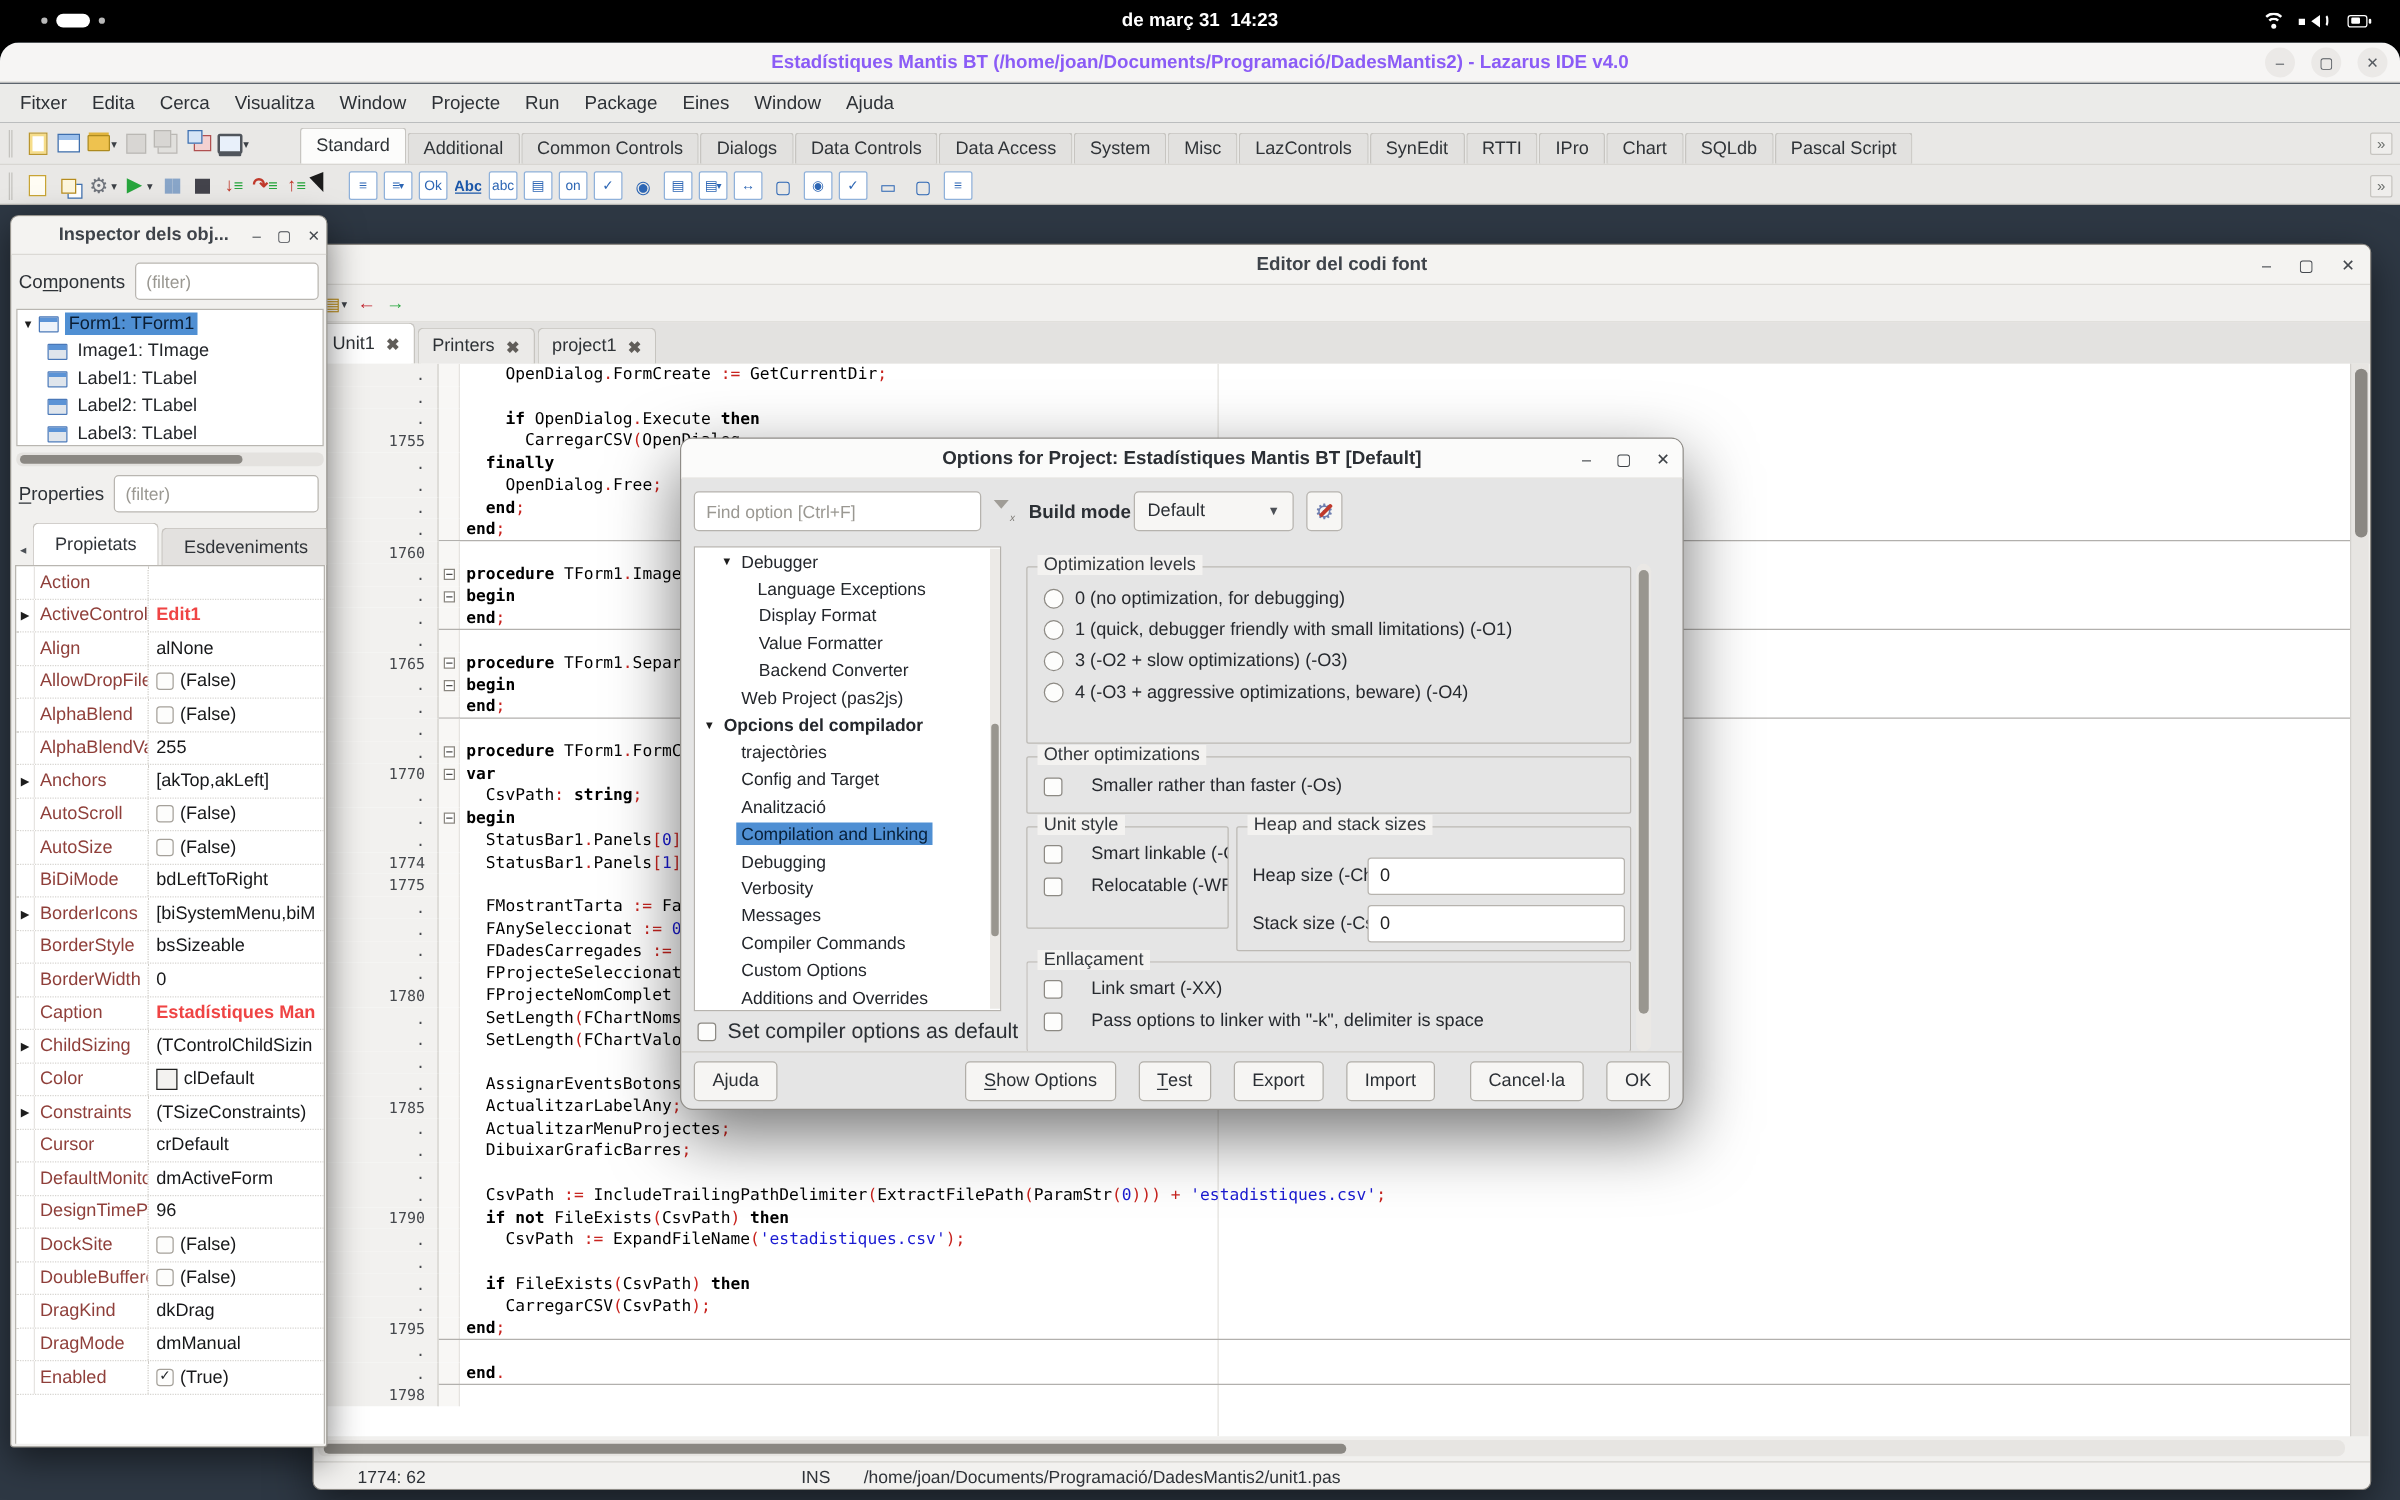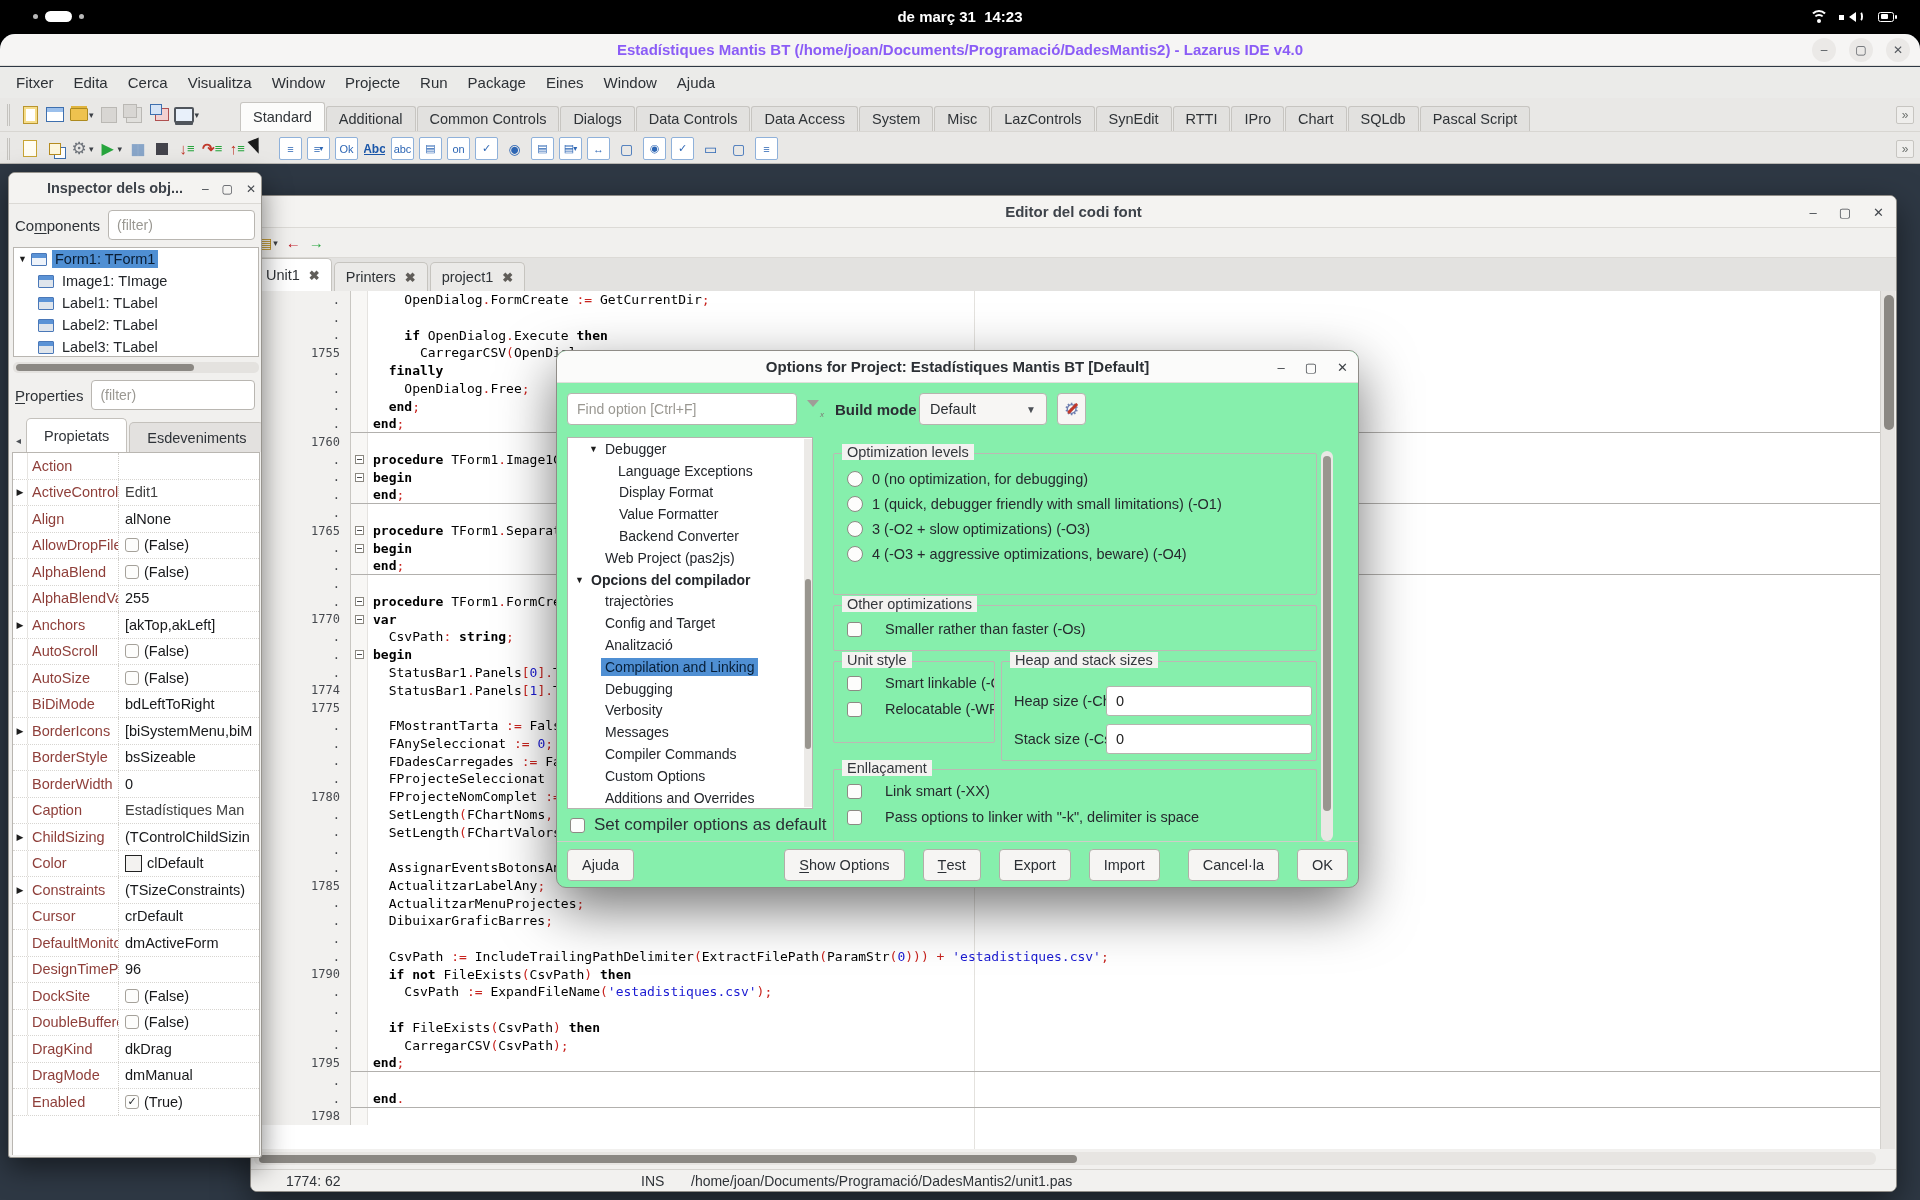--- a/index.html
+++ b/index.html
@@ -98,21 +98,21 @@
 .ihscroll .thumb{position:absolute;left:3px;top:2px;width:178px;height:7px;background:#8b8883;border-radius:4px}
 .itabs{position:absolute;left:2px;top:244px;width:252px;height:35px;display:flex;align-items:flex-end;overflow:hidden}
 .iarrow{width:15px;height:24px;display:flex;align-items:center;justify-content:center;color:#4c5056;font-size:10px;flex:none}
 .itab{height:30px;padding:0 17px;display:flex;align-items:center;font-size:14.5px;background:#e3e1df;border:1px solid #c4c1bc;border-bottom:none;border-radius:5px 5px 0 0;margin-right:2px;color:#2f3338;white-space:nowrap;flex:none}
 .itab.active{background:#fff;height:34px}
 .pgrid{position:absolute;left:3px;top:279px;width:248px;height:703px;background:#fff;border:1px solid #b9b6b1;border-bottom:none;overflow:hidden}
 .pg-row{height:26.5px;display:flex;align-items:stretch;border-bottom:1px dotted #d7d5d1;font-size:14.5px}
 .pg-marker{width:15px;display:flex;align-items:center;justify-content:center;font-size:9px;color:#1d1d1d;border-right:1px solid #e6e4e1;flex:none}
 .pg-name{width:91px;padding-left:4px;color:#8f3f3a;overflow:hidden;white-space:nowrap;border-right:1px dotted #cfcdc8;display:flex;align-items:center;flex:none}
 .pg-val{flex:1;min-width:0;padding-left:6px;color:#17181a;overflow:hidden;white-space:nowrap;display:flex;align-items:center;gap:5px}
-.pg-val.red{color:#404040;font-weight:400}
+.pg-val.red{color:#ef4444;font-weight:700}
 .pg-check{width:14px;height:14px;border:1px solid #a5a19a;border-radius:3px;background:#fdfdfc;flex:none;display:flex;align-items:center;justify-content:center;font-size:11px;color:#24272b;line-height:1}
 .pg-swatch{width:17px;height:17px;border:1px solid #222;background:#f3f2f0;flex:none}
 
 
 .editor{position:absolute;left:250px;top:195px;width:1647px;height:997px;background:#f1f0ee;border:1px solid #8f8c87;border-radius:7px;box-shadow:0 12px 34px rgba(0,0,0,.5);z-index:10;overflow:hidden}
 .ew-title{position:relative;height:32px;background:#f4f3f1;border-bottom:1px solid #dcdad6;display:flex;align-items:center;justify-content:center}
 .ew-title .t{font-size:15px;font-weight:700;color:#3e434a}
 .ew-ctl{position:absolute;right:12px;top:0;height:32px;display:flex;align-items:center;gap:22px;color:#44484e;font-size:13px}
 .ew-tools{position:absolute;left:0;top:32px;width:100%;height:30px;border-bottom:1px solid #dcdad6;display:flex;align-items:center;padding-left:8px;gap:8px}
 .etool{display:flex;align-items:center;font-size:15px}
@@ -139,21 +139,21 @@
 .evthumb{position:absolute;left:2.5px;top:4px;width:10px;height:135px;background:#8b8883;border-radius:5px}
 .ehscroll{position:absolute;left:3px;top:956px;width:1622px;height:13px;background:#e7e5e2;border-radius:6px}
 .ehthumb{position:absolute;left:5px;top:2.5px;width:818px;height:8px;background:#8b8883;border-radius:4px}
 .estatus{position:absolute;left:0;top:973px;width:100%;height:24px;background:#f2f1ef;border-top:1px solid #d5d3cf;font-size:14px;color:#2f3338}
 .estatus span{position:absolute;top:0;line-height:23px;white-space:nowrap}
 .es-caret{left:35px}
 .es-mode{left:390px}
 .es-file{left:440px}
 
 
-.dialog{position:absolute;left:556px;top:350px;width:803px;height:538px;background:#86efac;border:1px solid #8f8c87;border-radius:10px;box-shadow:0 20px 55px rgba(0,0,0,.55);z-index:30;overflow:hidden}
+.dialog{position:absolute;left:544px;top:350px;width:803px;height:538px;background:#e5e5e5;border:1px solid #8f8c87;border-radius:10px;box-shadow:0 20px 55px rgba(0,0,0,.55);z-index:30;overflow:hidden}
 .dw-title{position:relative;height:32px;background:#fbfbfa;border-bottom:1px solid #e1dfdb;display:flex;align-items:center;justify-content:center}
 .dw-title .t{font-size:15px;font-weight:700;color:#2b2f34}
 .dw-ctl{position:absolute;right:10px;top:0;height:32px;display:flex;align-items:center;gap:20px;color:#3e4247;font-size:13px}
 .dfind{position:absolute;left:10px;top:42px;width:230px;height:32px;border:1px solid #b6b3ae;border-radius:4px;background:#fff;padding:0 9px;font-size:14px;color:#444;font-family:"Liberation Sans",sans-serif}
 .dfind::placeholder{color:#9a9892}
 .dfunnel{position:absolute;left:244px;top:45px;width:23px;height:27px;display:flex;flex-direction:column;align-items:center;justify-content:center}
 .dfunnel .tri{width:0;height:0;border:6px solid transparent;border-top:7px solid #a09d97}
 .dfunnel .fx{font-size:8px;color:#7d7a75;margin-top:-3px;align-self:flex-end}
 .dbm-label{position:absolute;left:278px;top:50px;font-weight:700;font-size:15px;color:#2b2f34}
 .dbm-select{position:absolute;left:362px;top:42px;width:128px;height:32px;background:#f7f6f4;border:1px solid #b6b3ae;border-radius:4px;display:flex;align-items:center;justify-content:space-between;padding:0 10px;font-size:14.5px;color:#2b2f34}

